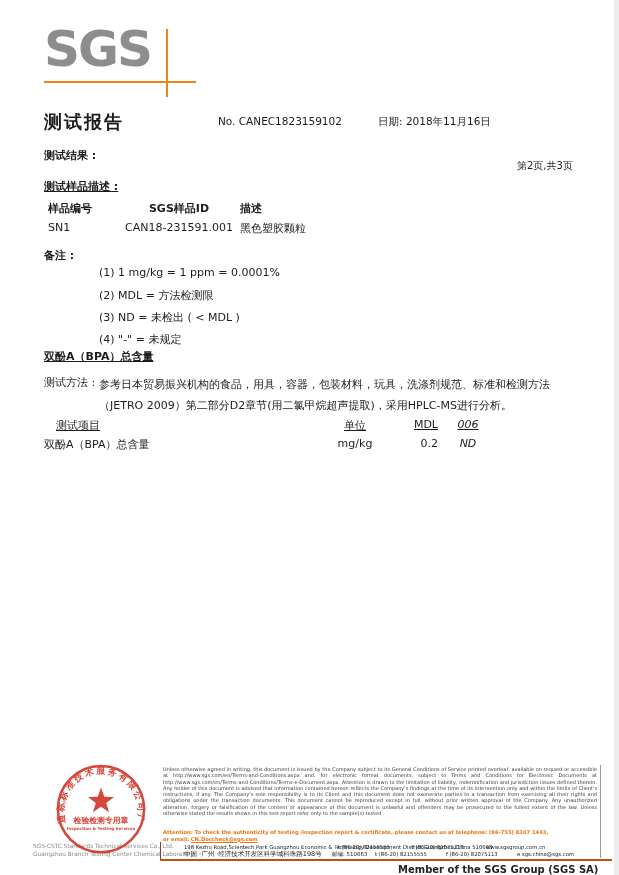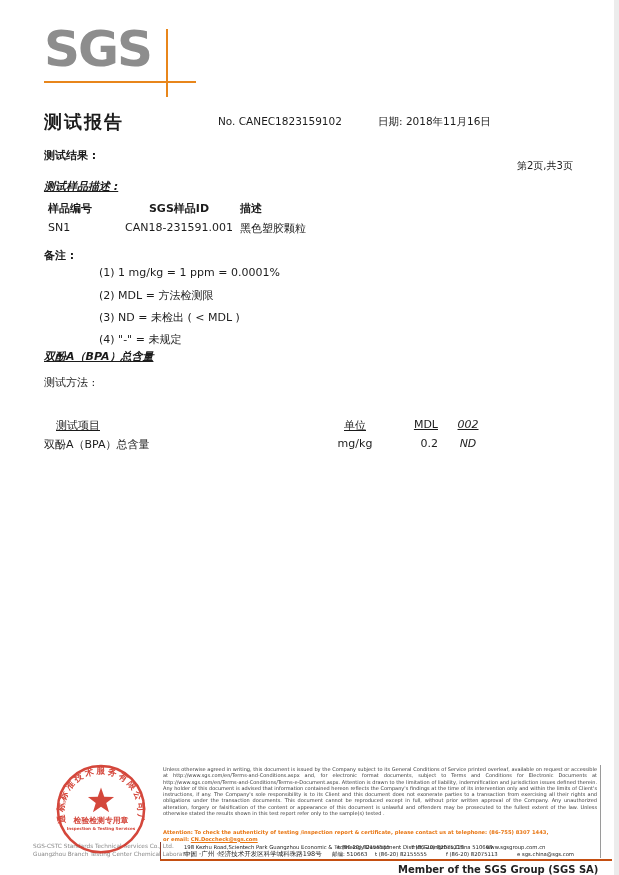--- a/index.html
+++ b/index.html
@@ -22,21 +22,21 @@
   .logo-hline { position: absolute; left: 44px; top: 81px; width: 152px; height: 2px; background: #e8861b; }
   .logo-vline { position: absolute; left: 166px; top: 29px; width: 2px; height: 68px; background: #e8861b; }
 
   
   .doc-title { position: absolute; left: 44px; top: 110px; font-size: 18px; font-weight: bold; letter-spacing: 2px; }
   .report-no { position: absolute; left: 218px; top: 115px; font-size: 10.5px; }
   .report-date { position: absolute; left: 378px; top: 115px; font-size: 10.5px; }
   .page-info { position: absolute; left: 517px; top: 115px; font-size: 10px; margin-top: 44px; }
 
   .sec-label { position: absolute; left: 44px; font-size: 11px; font-weight: bold; }
-  .u { text-decoration: underline; font-style: italic; }
+  .u { text-decoration: underline; }
   .results-label { top: 148px; }
   .sample-desc-label { top: 179px; }
   .notes-label { top: 248px; }
   .bpa-heading { top: 349px; }
 
   
   .st-cell { position: absolute; font-size: 11px; }
   .st-h { font-weight: bold; }
   .c1 { left: 48px; width: 80px; text-align: left; }
   .c2 { left: 118px; width: 122px; text-align: center; }
@@ -130,26 +130,27 @@
   <div class="sec-label notes-label">备注 :</div>
   <div>
     <div class="note-line n0">(1) 1 mg/kg = 1 ppm = 0.0001%</div>
     <div class="note-line n1">(2) MDL = 方法检测限</div>
     <div class="note-line n2">(3) ND = 未检出 ( &lt; MDL )</div>
     <div class="note-line n3">(4) "-" = 未规定</div>
   </div>
 
   <div class="sec-label bpa-heading u">双酚A（BPA）总含量</div>
   <div class="method-label">测试方法 :</div>
+  <div class="method-text">参考日本贸易振兴机构的食品，用具，容器，包装材料，玩具，洗涤剂规范、标准和检测方法（JETRO 2009）第二部分D2章节(用二氯甲烷超声提取)，采用HPLC-MS进行分析。</div>
 
   <div>
     <span class="rt-cell rt-head rt-item-h">测试项目</span>
     <span class="rt-cell rt-head rt-unit">单位</span>
     <span class="rt-cell rt-head rt-mdl">MDL</span>
-    <span class="rt-cell rt-head rt-001">002</span>
+    <span class="rt-cell rt-head rt-001">006</span>
     <span class="rt-cell rt-row rt-item">双酚A（BPA）总含量</span>
     <span class="rt-cell rt-row rt-unit">mg/kg</span>
     <span class="rt-cell rt-row rt-mdl">0.2</span>
     <span class="rt-cell rt-row rt-001">ND</span>
   </div>
 
   <div class="lab-name lab1">SGS-CSTC Standards Technical Services Co., Ltd.</div>
   <div class="lab-name lab2">Guangzhou Branch Testing Center Chemical Laboratory.</div>
 
   <svg class="stamp" viewBox="0 0 100 100">

